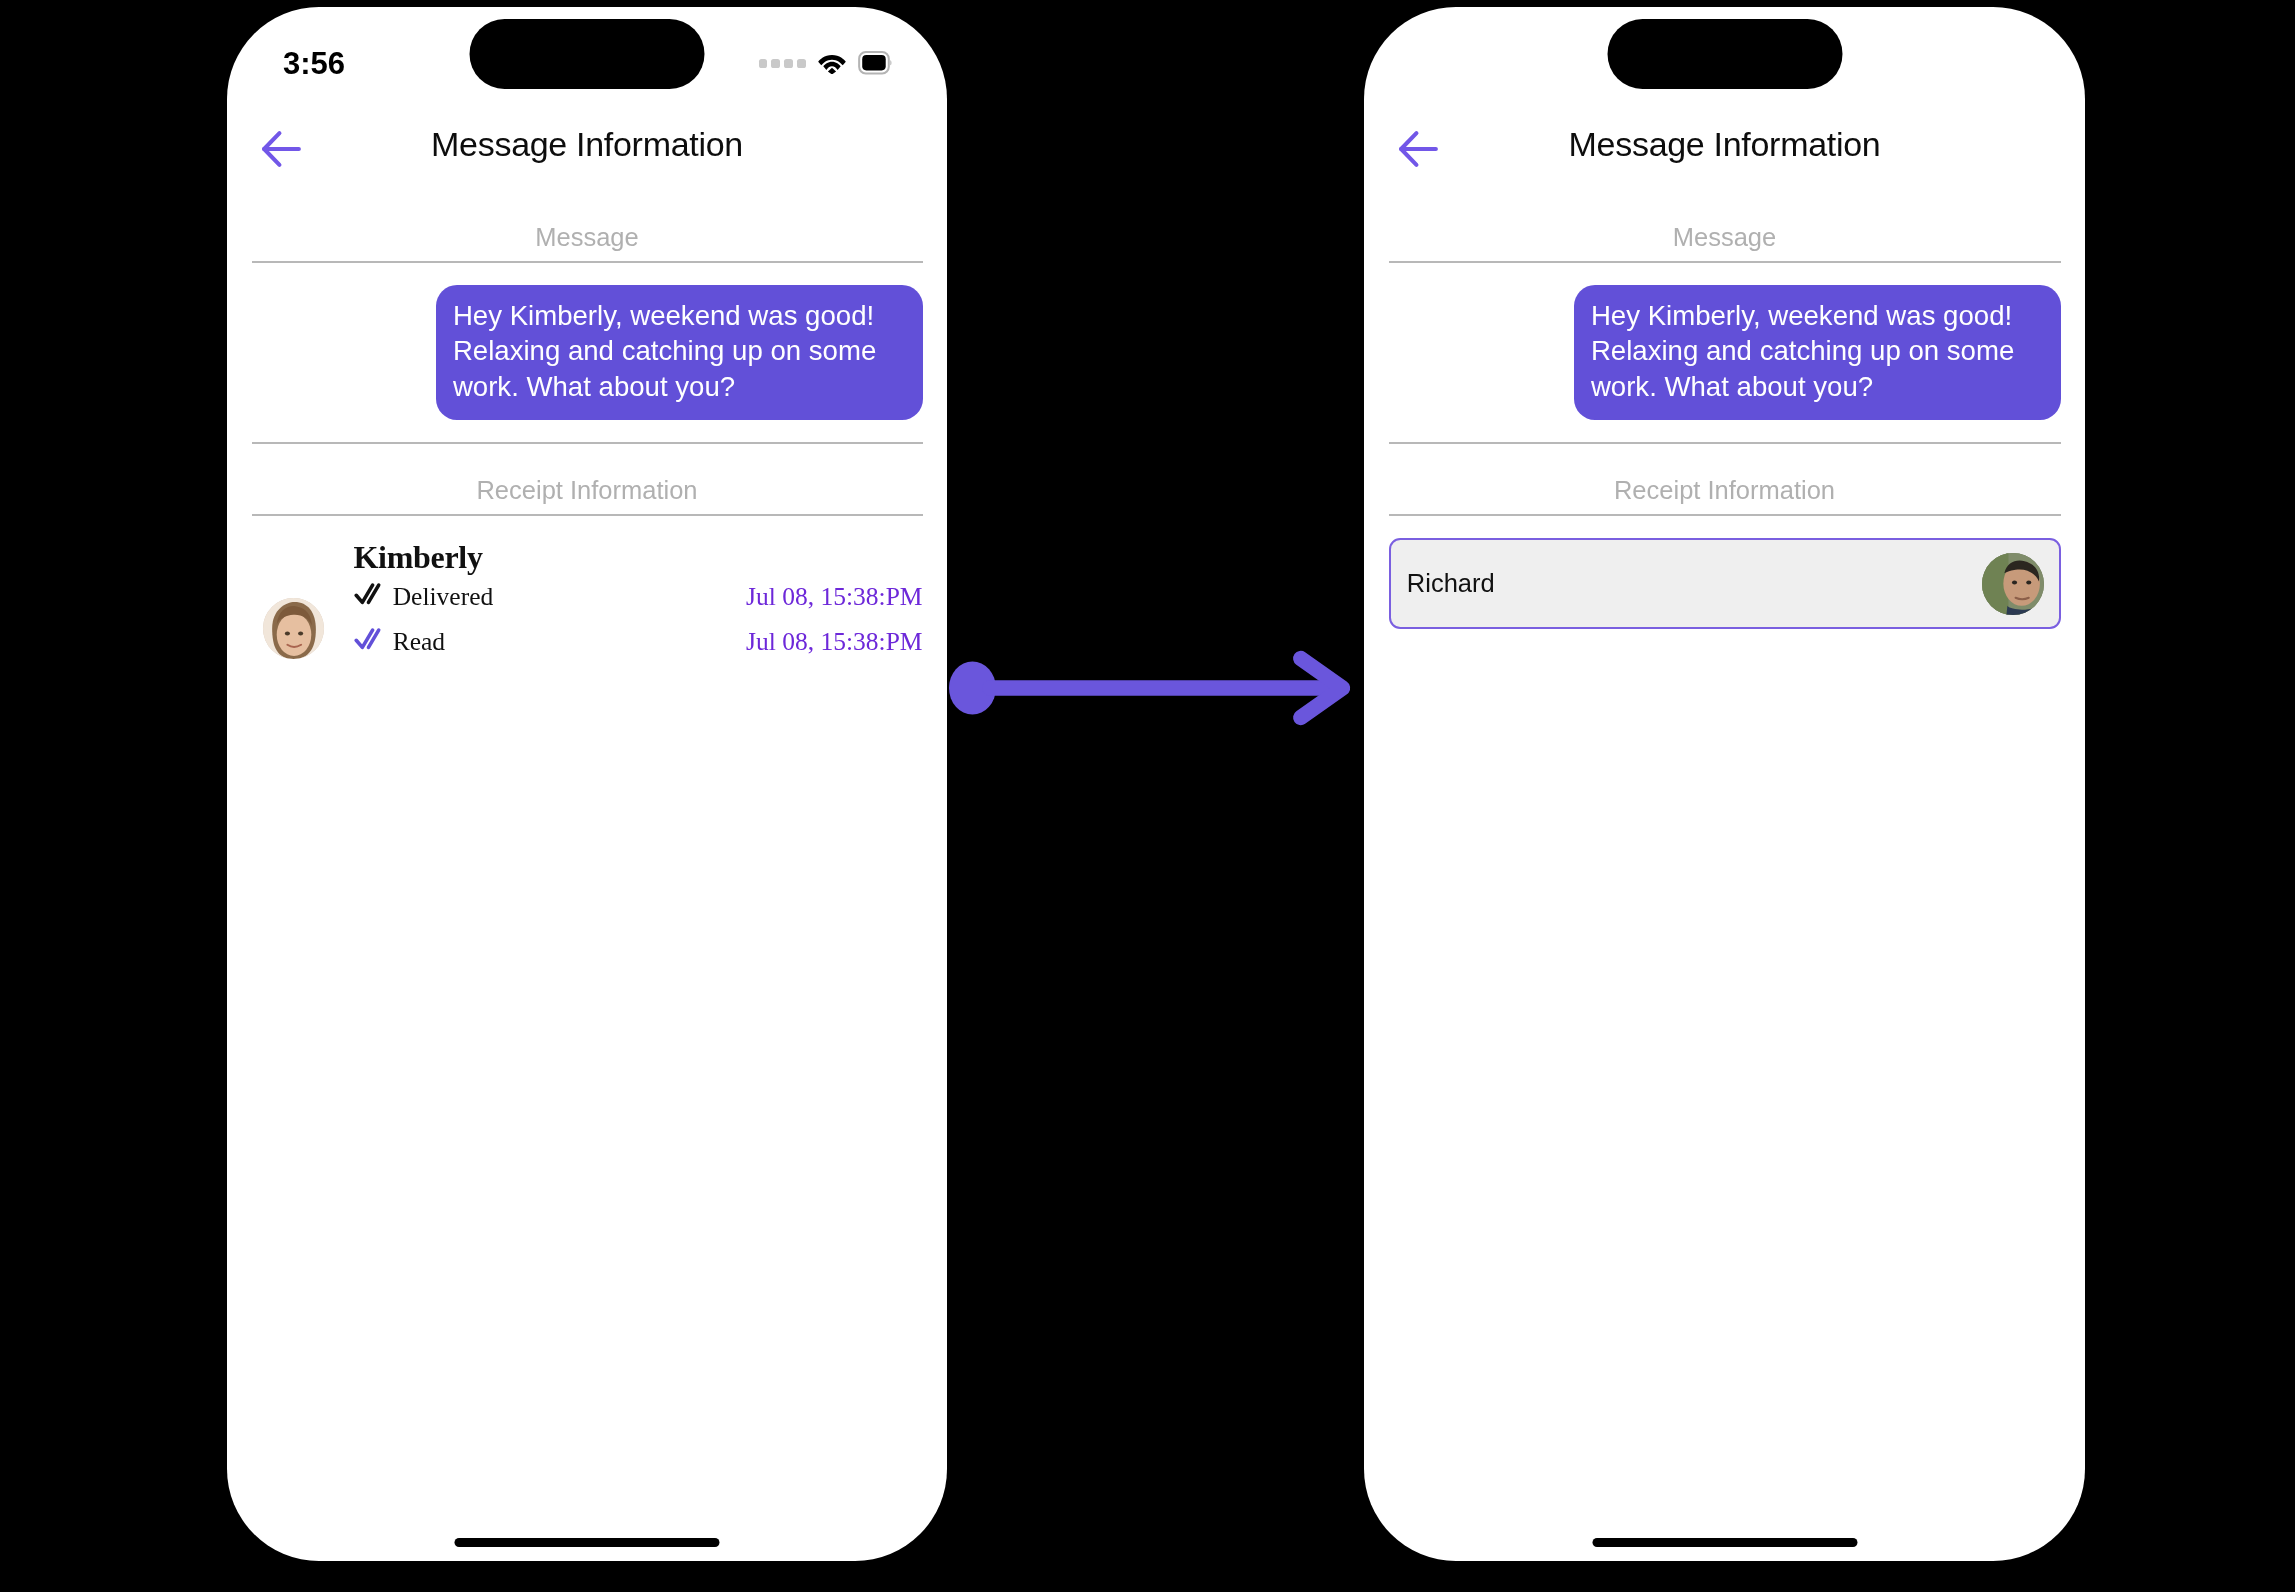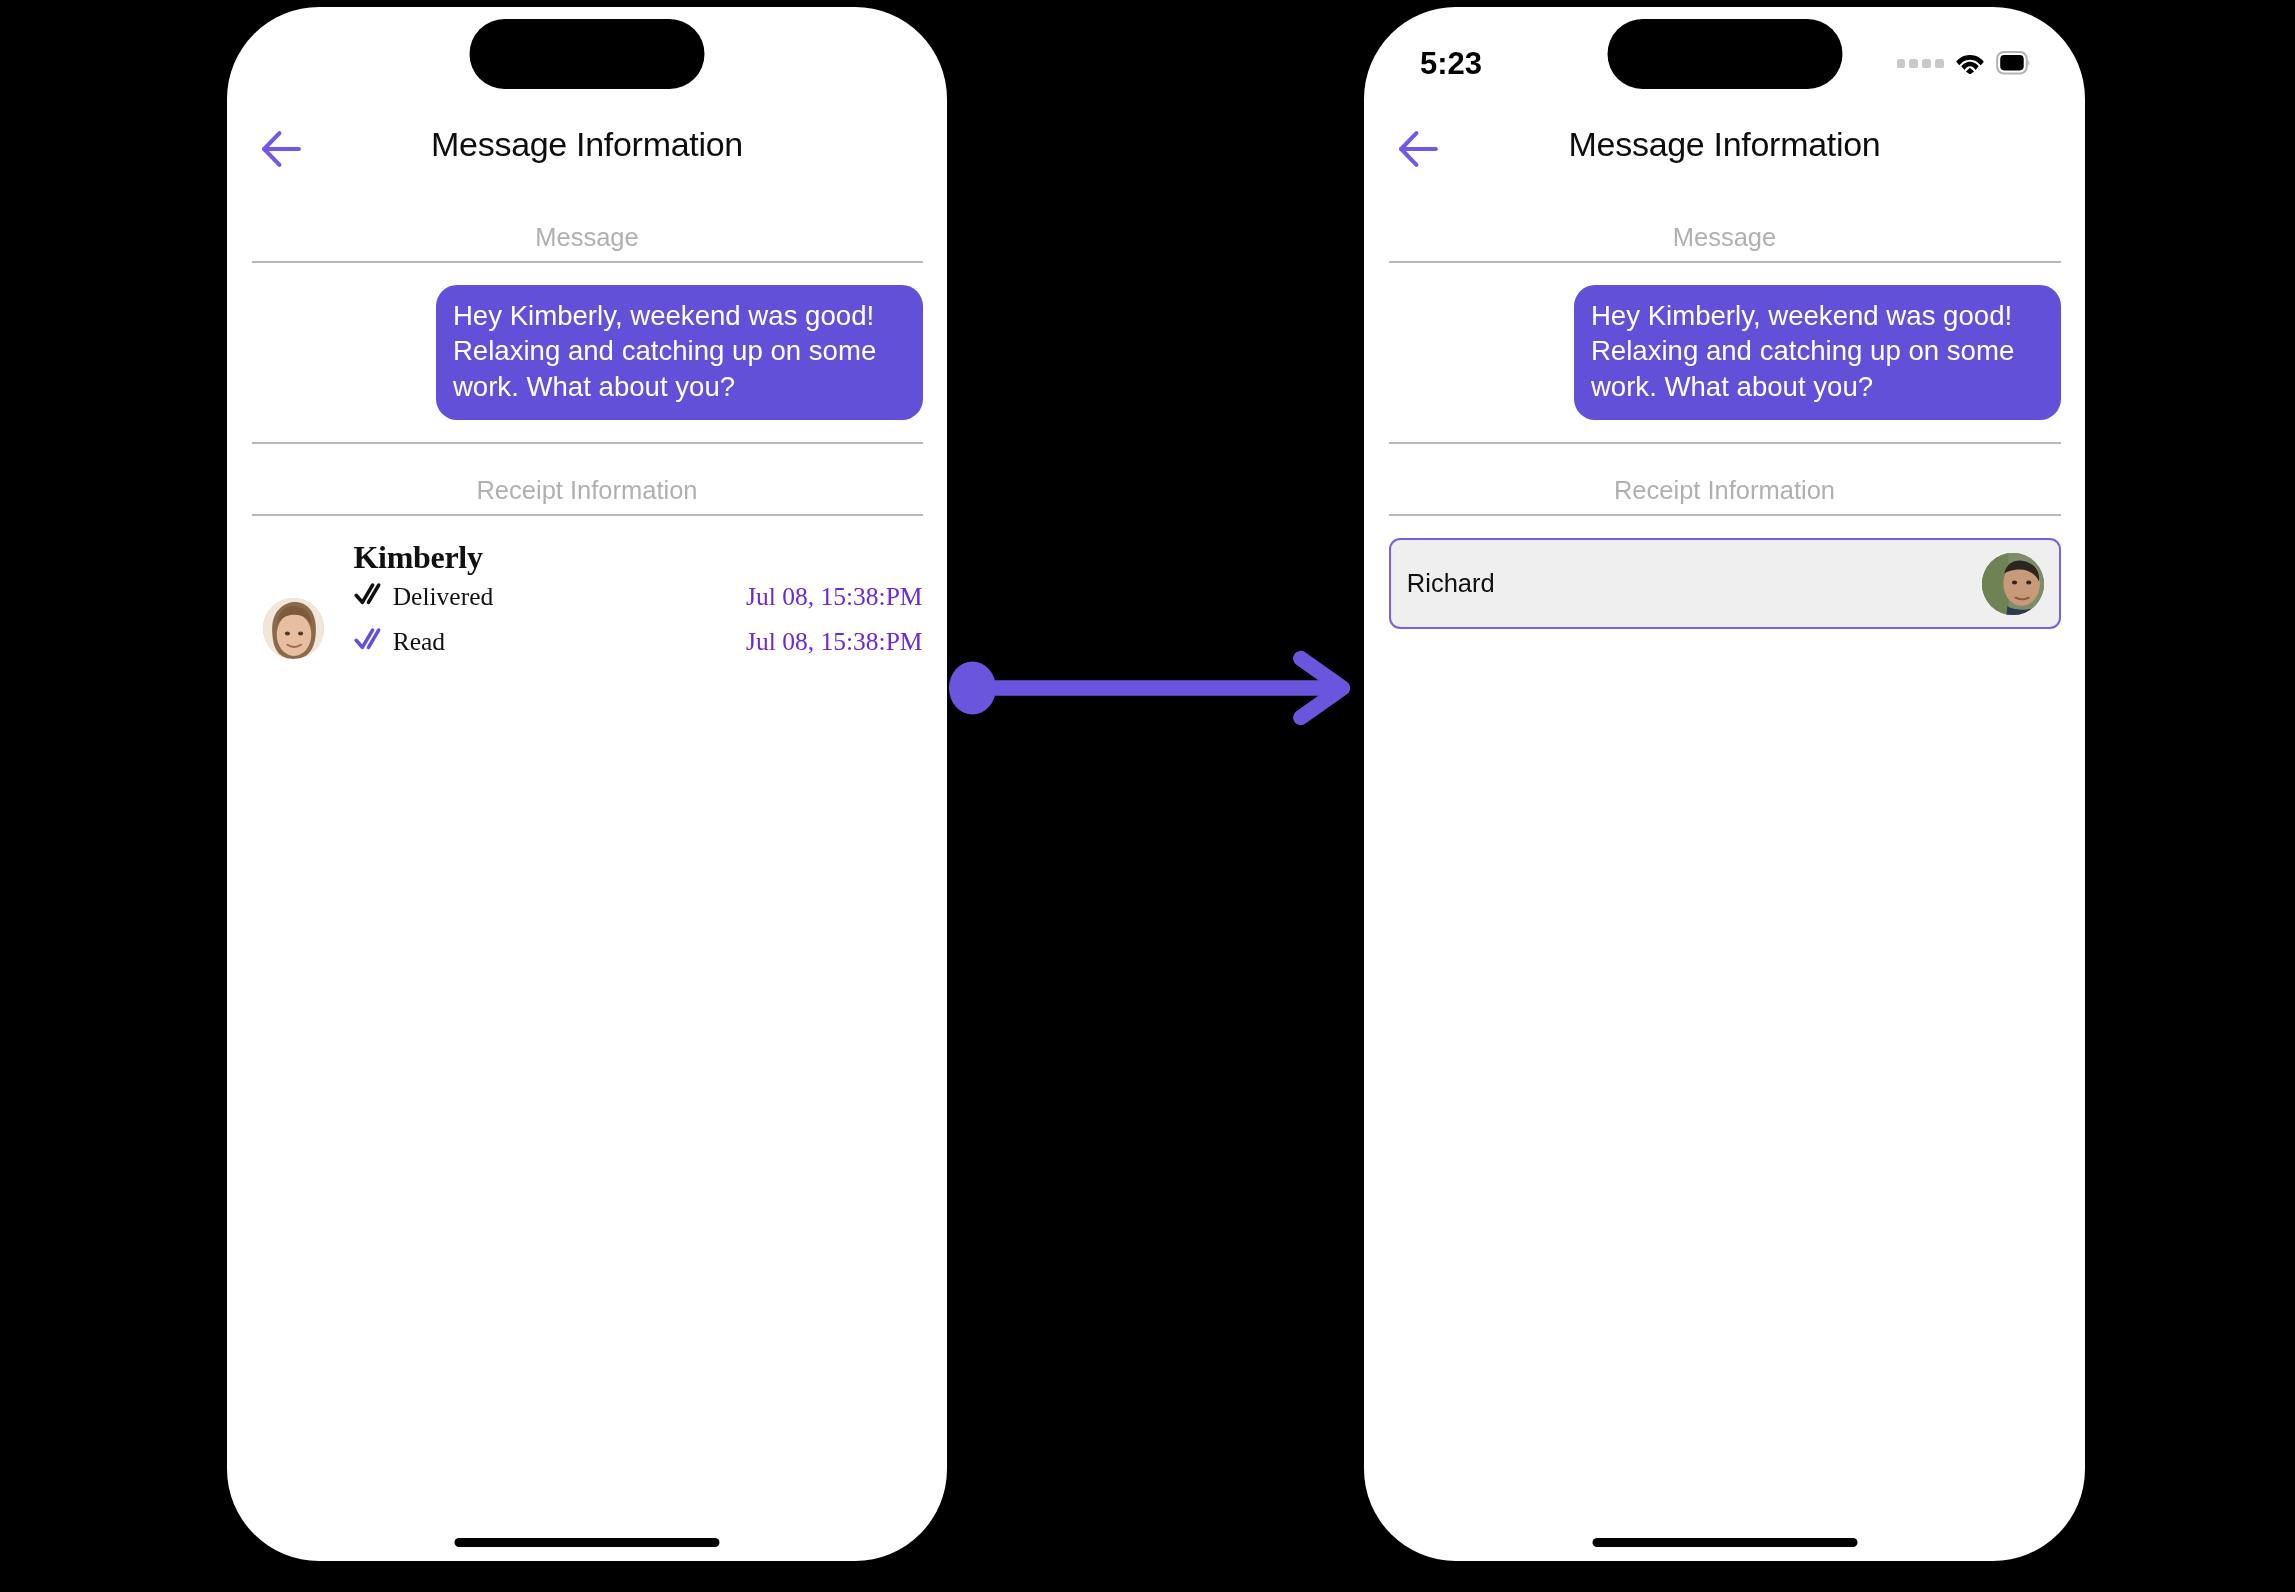--- a/index.html
+++ b/index.html
@@ -239,20 +239,41 @@
 </style>
 </head>
 <body>
 
 <div id="stage">
 
   <div class="phone" id="phone-left">
 
     <div class="dynamic-island"></div>
 
+    <div class="status-bar">
+      <div class="status-time">3:56</div>
+      <div class="status-right">
+        <div class="signal-dots">
+            <i></i>
+            <i></i>
+            <i></i>
+            <i></i>
+          </div>
+        <svg class="wifi-icon" viewBox="0 0 58 44">
+          <path d="M29 6 C14 6 5 15 2 19 L8 26 C12 21 19 15 29 15 C39 15 46 21 50 26 L56 19 C53 15 44 6 29 6 Z" fill="#000"></path>
+          <path d="M29 19 C21 19 15 24 12 28 L18 35 C21 31 24 28 29 28 C34 28 37 31 40 35 L46 28 C43 24 37 19 29 19 Z" fill="#000"></path>
+          <path d="M29 31 L21 38 L29 44 L37 38 Z" fill="#000"></path>
+        </svg>
+        <svg class="battery-icon" viewBox="0 0 68 46">
+          <rect x="2" y="2" width="58" height="42" rx="13" fill="none" stroke="#b4b4b4" stroke-width="4"></rect>
+          <rect x="8" y="8" width="46" height="30" rx="8" fill="#000"></rect>
+          <path d="M63 18 C66 19 66 27 63 28 Z" fill="#b4b4b4"></path>
+        </svg>
+      </div>
+    </div>
 
     <div class="nav-bar">
       <svg class="back-arrow" viewBox="0 0 90 78">
         <path d="M40 8 L10 39 L40 70" fill="none" stroke="#7257E8" stroke-width="8" stroke-linecap="round" stroke-linejoin="round"></path>
         <path d="M10 39 L78 39" fill="none" stroke="#7257E8" stroke-width="8" stroke-linecap="round"></path>
       </svg>
       <div class="nav-title">Message Information</div>
     </div>
 
     <div class="content">
@@ -305,41 +326,20 @@
 
     </div>
 
     <div class="home-indicator"></div>
   </div>
 
   <div class="phone" id="phone-right">
 
     <div class="dynamic-island"></div>
 
-    <div class="status-bar">
-      <div class="status-time">5:23</div>
-      <div class="status-right">
-        <div class="signal-dots">
-            <i></i>
-            <i></i>
-            <i></i>
-            <i></i>
-          </div>
-        <svg class="wifi-icon" viewBox="0 0 58 44">
-          <path d="M29 6 C14 6 5 15 2 19 L8 26 C12 21 19 15 29 15 C39 15 46 21 50 26 L56 19 C53 15 44 6 29 6 Z" fill="#000"></path>
-          <path d="M29 19 C21 19 15 24 12 28 L18 35 C21 31 24 28 29 28 C34 28 37 31 40 35 L46 28 C43 24 37 19 29 19 Z" fill="#000"></path>
-          <path d="M29 31 L21 38 L29 44 L37 38 Z" fill="#000"></path>
-        </svg>
-        <svg class="battery-icon" viewBox="0 0 68 46">
-          <rect x="2" y="2" width="58" height="42" rx="13" fill="none" stroke="#b4b4b4" stroke-width="4"></rect>
-          <rect x="8" y="8" width="46" height="30" rx="8" fill="#000"></rect>
-          <path d="M63 18 C66 19 66 27 63 28 Z" fill="#b4b4b4"></path>
-        </svg>
-      </div>
-    </div>
 
     <div class="nav-bar">
       <svg class="back-arrow" viewBox="0 0 90 78">
         <path d="M40 8 L10 39 L40 70" fill="none" stroke="#7257E8" stroke-width="8" stroke-linecap="round" stroke-linejoin="round"></path>
         <path d="M10 39 L78 39" fill="none" stroke="#7257E8" stroke-width="8" stroke-linecap="round"></path>
       </svg>
       <div class="nav-title">Message Information</div>
     </div>
 
     <div class="content">

